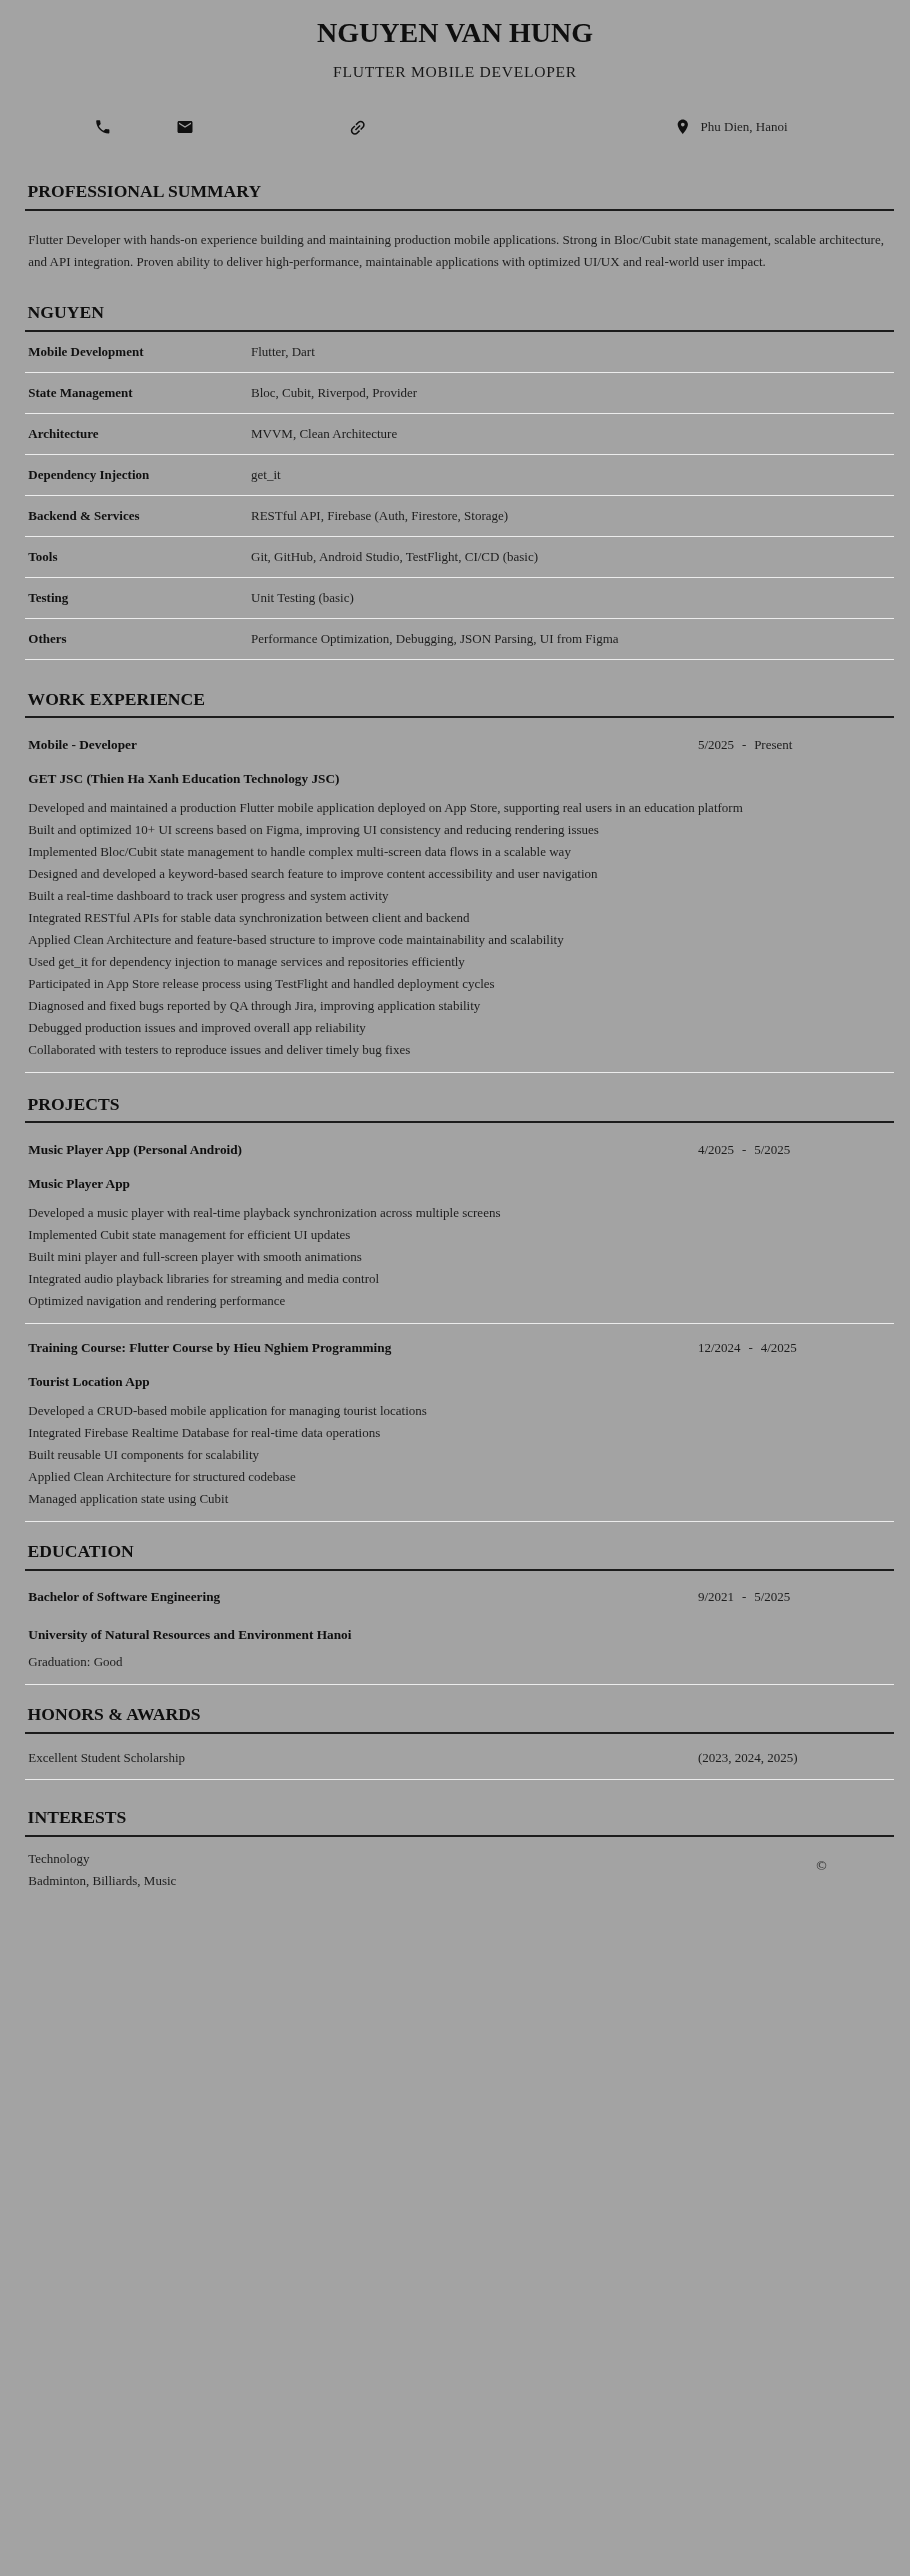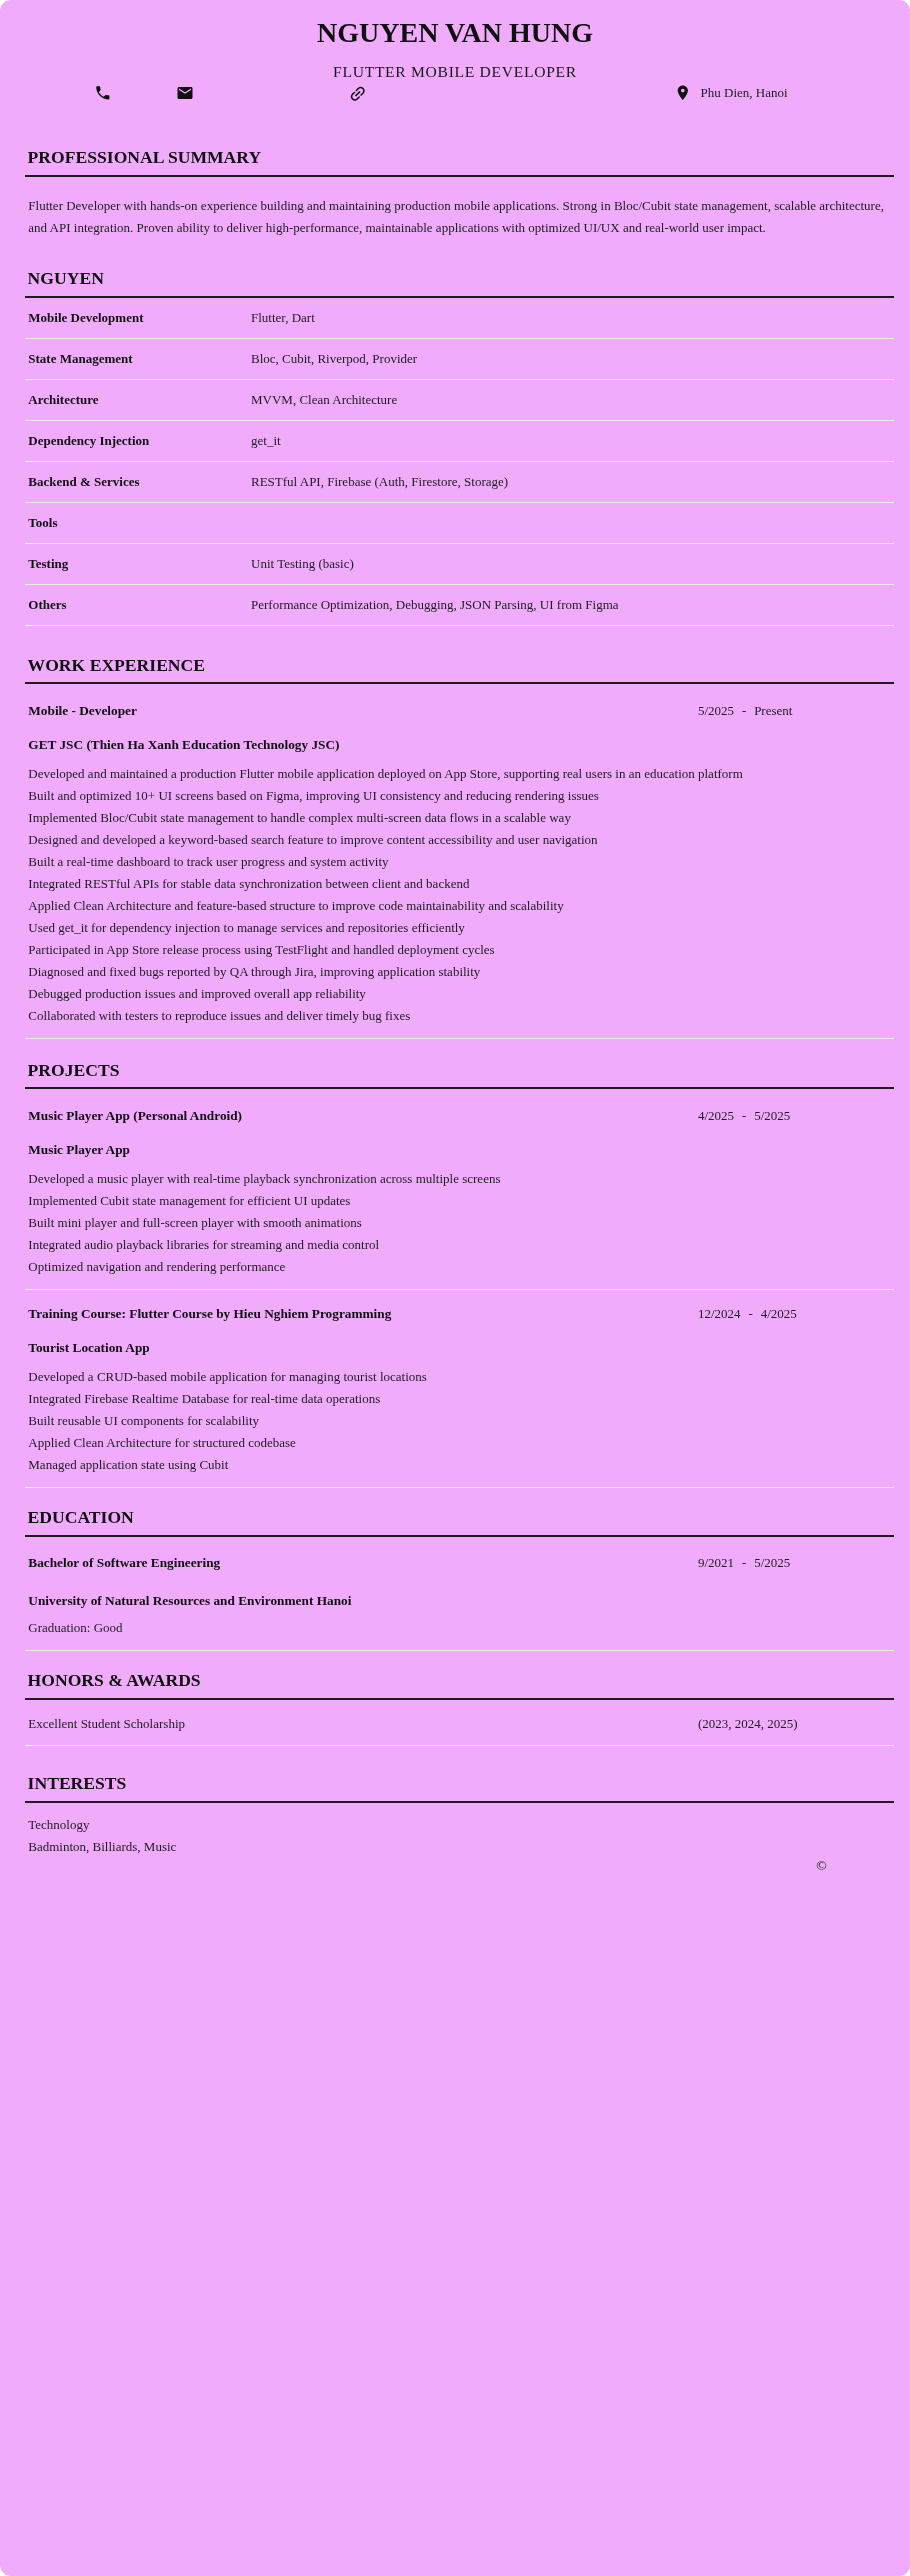--- a/index.html
+++ b/index.html
@@ -1,23 +1,23 @@
 <!DOCTYPE html>
 <html style="font-size:10.4px"><head>
 <meta charset="utf-8">
 <style>
   html,body{margin:0;padding:0;background:#fff;}
   .page{
-    position:relative;width:910px;min-height:2576px;background:#f0abfc;
-    font-family:"Liberation Serif","DejaVu Serif",serif;color:#1d1d1d;border-radius:11px;
+    position:relative;width:910px;min-height:2576px;background:#a3a3a3;
+    font-family:"Liberation Serif","DejaVu Serif",serif;color:#1d1d1d;
   }
   .header{padding-top:17px;text-align:center;}
   .person-name{font-size:28px;font-weight:700;color:#0f0f0f;line-height:1.15;margin:0;}
   .person-title{font-size:15.6px;font-weight:400;color:#161616;letter-spacing:0.7px;margin:14.3px 0 0 0;}
-  .contact-bar{position:relative;height:30px;margin-top:0;}
+  .contact-bar{position:relative;height:30px;margin-top:34px;}
   .contact-item{position:absolute;top:2.6px;display:flex;align-items:center;gap:9px;}
   .contact-item svg{display:block;}
   .c-phone{left:94px;}
   .c-email{left:176px;}
   .c-link{left:348px;}
   .c-location{left:674px;}
   .contact-text{font-size:13px;color:#1d1d1d;}
   .content{margin-left:25px;margin-right:15.6px;}
   .section{margin-top:29px;}
   .section-heading{
@@ -121,20 +121,21 @@
         <div class="skill-row">
           <div class="skill-label">Dependency Injection</div>
           <div class="skill-value">get_it</div>
         </div>
         <div class="skill-row">
           <div class="skill-label">Backend &amp; Services</div>
           <div class="skill-value">RESTful API, Firebase (Auth, Firestore, Storage)</div>
         </div>
         <div class="skill-row">
           <div class="skill-label">Tools</div>
+          <div class="skill-value">Git, GitHub, Android Studio, TestFlight, CI/CD (basic)</div>
         </div>
         <div class="skill-row">
           <div class="skill-label">Testing</div>
           <div class="skill-value">Unit Testing (basic)</div>
         </div>
         <div class="skill-row">
           <div class="skill-label">Others</div>
           <div class="skill-value">Performance Optimization, Debugging, JSON Parsing, UI from Figma</div>
         </div>
       </div>

